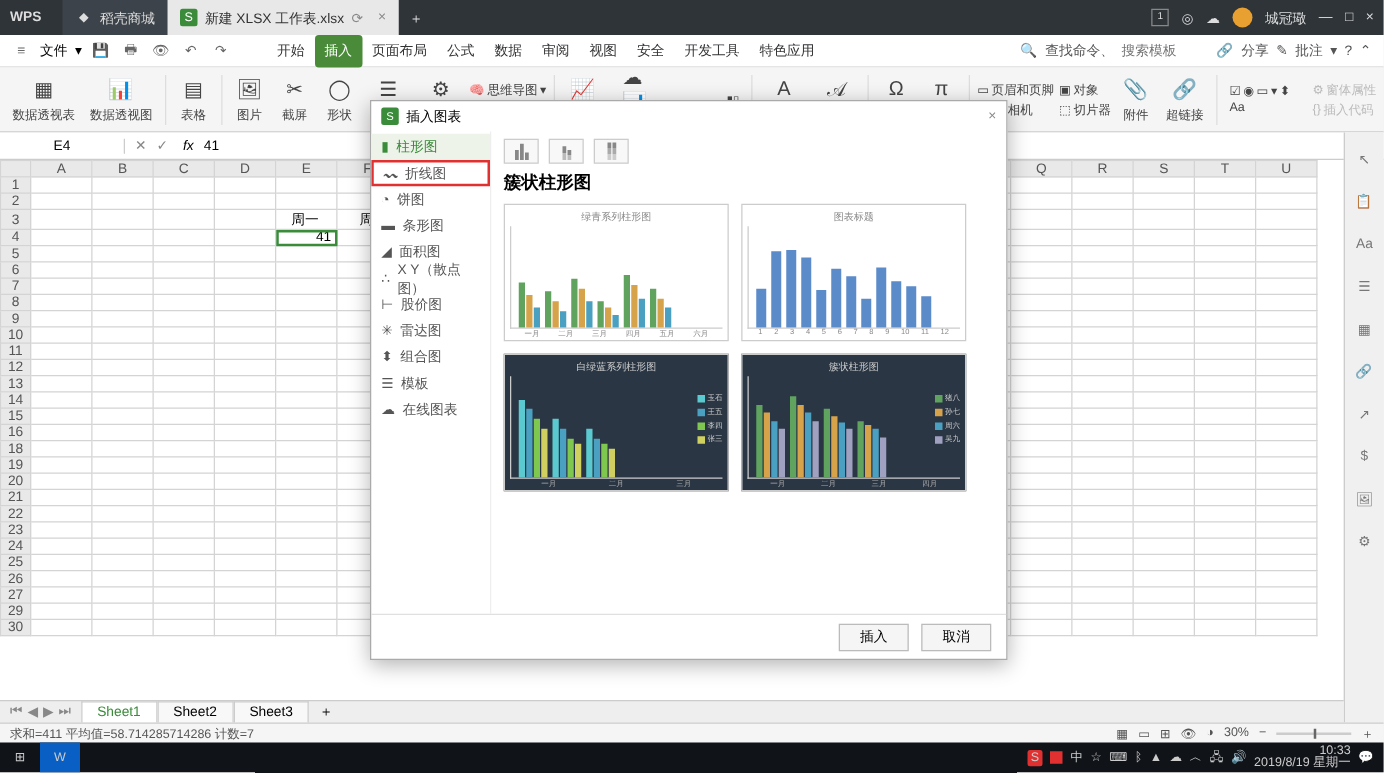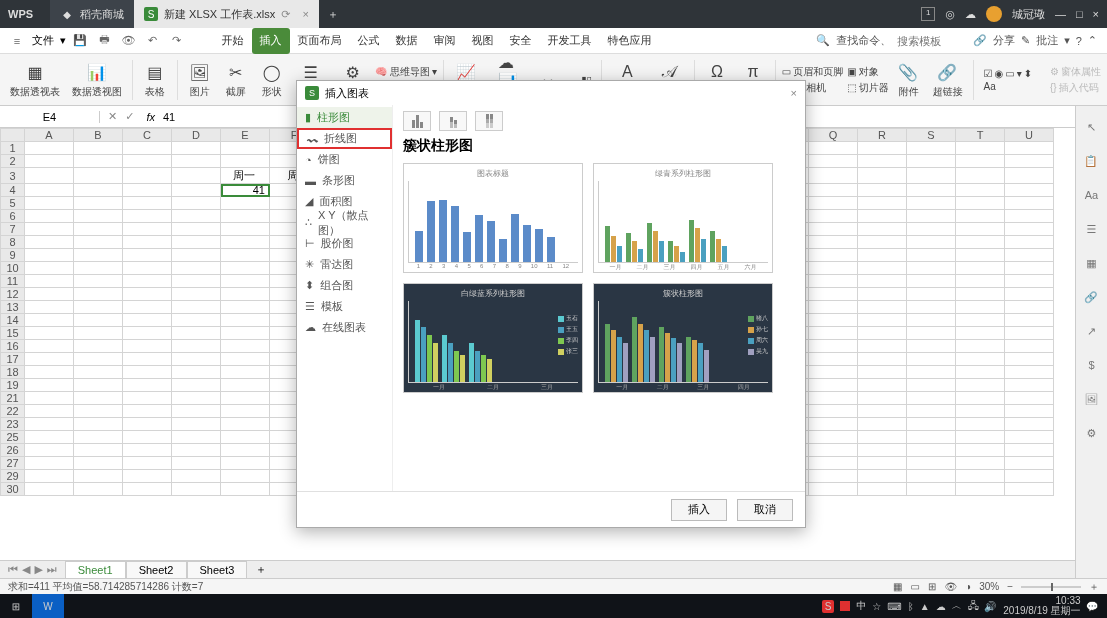--- a/index.html
+++ b/index.html
@@ -732,44 +732,20 @@
           <td class="cell" style=""></td>
           <td class="cell" style=""></td>
           <td class="cell" style=""></td>
           <td class="cell" style=""></td>
           <td class="cell" style=""></td>
           <td class="cell" style=""></td>
           <td class="cell" style=""></td>
           <td class="cell" style=""></td>
         </tr>
         <tr>
-          <th class="rowh">17</th>
-          <td class="cell" style=""></td>
-          <td class="cell" style=""></td>
-          <td class="cell" style=""></td>
-          <td class="cell" style=""></td>
-          <td class="cell" style=""></td>
-          <td class="cell" style=""></td>
-          <td class="cell" style=""></td>
-          <td class="cell" style=""></td>
-          <td class="cell" style=""></td>
-          <td class="cell" style=""></td>
-          <td class="cell" style=""></td>
-          <td class="cell" style=""></td>
-          <td class="cell" style=""></td>
-          <td class="cell" style=""></td>
-          <td class="cell" style=""></td>
-          <td class="cell" style=""></td>
-          <td class="cell" style=""></td>
-          <td class="cell" style=""></td>
-          <td class="cell" style=""></td>
-          <td class="cell" style=""></td>
-          <td class="cell" style=""></td>
-        </tr>
-        <tr>
           <th class="rowh">18</th>
           <td class="cell" style=""></td>
           <td class="cell" style=""></td>
           <td class="cell" style=""></td>
           <td class="cell" style=""></td>
           <td class="cell" style=""></td>
           <td class="cell" style=""></td>
           <td class="cell" style=""></td>
           <td class="cell" style=""></td>
           <td class="cell" style=""></td>
@@ -804,20 +780,44 @@
           <td class="cell" style=""></td>
           <td class="cell" style=""></td>
           <td class="cell" style=""></td>
           <td class="cell" style=""></td>
           <td class="cell" style=""></td>
           <td class="cell" style=""></td>
           <td class="cell" style=""></td>
           <td class="cell" style=""></td>
         </tr>
         <tr>
+          <th class="rowh">20</th>
+          <td class="cell" style=""></td>
+          <td class="cell" style=""></td>
+          <td class="cell" style=""></td>
+          <td class="cell" style=""></td>
+          <td class="cell" style=""></td>
+          <td class="cell" style=""></td>
+          <td class="cell" style=""></td>
+          <td class="cell" style=""></td>
+          <td class="cell" style=""></td>
+          <td class="cell" style=""></td>
+          <td class="cell" style=""></td>
+          <td class="cell" style=""></td>
+          <td class="cell" style=""></td>
+          <td class="cell" style=""></td>
+          <td class="cell" style=""></td>
+          <td class="cell" style=""></td>
+          <td class="cell" style=""></td>
+          <td class="cell" style=""></td>
+          <td class="cell" style=""></td>
+          <td class="cell" style=""></td>
+          <td class="cell" style=""></td>
+        </tr>
+        <tr>
           <th class="rowh">21</th>
           <td class="cell" style=""></td>
           <td class="cell" style=""></td>
           <td class="cell" style=""></td>
           <td class="cell" style=""></td>
           <td class="cell" style=""></td>
           <td class="cell" style=""></td>
           <td class="cell" style=""></td>
           <td class="cell" style=""></td>
           <td class="cell" style=""></td>
@@ -853,20 +853,44 @@
           <td class="cell" style=""></td>
           <td class="cell" style=""></td>
           <td class="cell" style=""></td>
           <td class="cell" style=""></td>
           <td class="cell" style=""></td>
           <td class="cell" style=""></td>
           <td class="cell" style=""></td>
         </tr>
         <tr>
           <th class="rowh">23</th>
+          <td class="cell" style=""></td>
+          <td class="cell" style=""></td>
+          <td class="cell" style=""></td>
+          <td class="cell" style=""></td>
+          <td class="cell" style=""></td>
+          <td class="cell" style=""></td>
+          <td class="cell" style=""></td>
+          <td class="cell" style=""></td>
+          <td class="cell" style=""></td>
+          <td class="cell" style=""></td>
+          <td class="cell" style=""></td>
+          <td class="cell" style=""></td>
+          <td class="cell" style=""></td>
+          <td class="cell" style=""></td>
+          <td class="cell" style=""></td>
+          <td class="cell" style=""></td>
+          <td class="cell" style=""></td>
+          <td class="cell" style=""></td>
+          <td class="cell" style=""></td>
+          <td class="cell" style=""></td>
+          <td class="cell" style=""></td>
+        </tr>
+        <tr>
+          <th class="rowh">24</th>
           <td class="cell" style=""></td>
           <td class="cell" style=""></td>
           <td class="cell" style=""></td>
           <td class="cell" style=""></td>
           <td class="cell" style=""></td>
           <td class="cell" style=""></td>
           <td class="cell" style=""></td>
           <td class="cell" style=""></td>
           <td class="cell" style=""></td>
           <td class="cell" style=""></td>
@@ -1144,20 +1168,63 @@
             <span style="height:60%;background:linear-gradient(#888 50%,#bbb 50%)"></span>
           </div>
         <div class="st">
             <span style="height:100%;background:linear-gradient(#888 33%,#aaa 33% 66%,#ccc 66%)"></span>
             <span style="height:100%;background:linear-gradient(#888 33%,#aaa 33% 66%,#ccc 66%)"></span>
           </div>
       </div>
       <h3>簇状柱形图</h3>
       <div class="previews" id="previews">
           <div class="preview">
+            <div class="ptitle">绿青系列柱形图</div>
+            <div class="chart">
+              <div class="cluster">
+                <div class="bar" style="height:36.4px;background:#5fa35f;width:5px;"></div>
+                <div class="bar" style="height:26px;background:#d6a24a;width:5px;"></div>
+                <div class="bar" style="height:15.600000000000001px;background:#4aa0c0;width:5px;"></div>
+              </div>
+              <div class="cluster">
+                <div class="bar" style="height:28.599999999999998px;background:#5fa35f;width:5px;"></div>
+                <div class="bar" style="height:20.8px;background:#d6a24a;width:5px;"></div>
+                <div class="bar" style="height:13px;background:#4aa0c0;width:5px;"></div>
+              </div>
+              <div class="cluster">
+                <div class="bar" style="height:39px;background:#5fa35f;width:5px;"></div>
+                <div class="bar" style="height:31.200000000000003px;background:#d6a24a;width:5px;"></div>
+                <div class="bar" style="height:20.8px;background:#4aa0c0;width:5px;"></div>
+              </div>
+              <div class="cluster">
+                <div class="bar" style="height:20.8px;background:#5fa35f;width:5px;"></div>
+                <div class="bar" style="height:15.600000000000001px;background:#d6a24a;width:5px;"></div>
+                <div class="bar" style="height:10.4px;background:#4aa0c0;width:5px;"></div>
+              </div>
+              <div class="cluster">
+                <div class="bar" style="height:41.6px;background:#5fa35f;width:5px;"></div>
+                <div class="bar" style="height:33.800000000000004px;background:#d6a24a;width:5px;"></div>
+                <div class="bar" style="height:23.4px;background:#4aa0c0;width:5px;"></div>
+              </div>
+              <div class="cluster">
+                <div class="bar" style="height:31.200000000000003px;background:#5fa35f;width:5px;"></div>
+                <div class="bar" style="height:23.4px;background:#d6a24a;width:5px;"></div>
+                <div class="bar" style="height:15.600000000000001px;background:#4aa0c0;width:5px;"></div>
+              </div>
+            </div>
+            <div class="xlabels">
+              <span>一月</span>
+              <span>二月</span>
+              <span>三月</span>
+              <span>四月</span>
+              <span>五月</span>
+              <span>六月</span>
+            </div>
+          </div>
+          <div class="preview">
             <div class="ptitle">图表标题</div>
             <div class="chart">
               <div class="bar" style="height:31.200000000000003px;background:#5b8bc9;"></div>
               <div class="bar" style="height:60.84px;background:#5b8bc9;"></div>
               <div class="bar" style="height:62.400000000000006px;background:#5b8bc9;"></div>
               <div class="bar" style="height:56.16px;background:#5b8bc9;"></div>
               <div class="bar" style="height:29.64px;background:#5b8bc9;"></div>
               <div class="bar" style="height:46.8px;background:#5b8bc9;"></div>
               <div class="bar" style="height:40.56px;background:#5b8bc9;"></div>
               <div class="bar" style="height:23.4px;background:#5b8bc9;"></div>
@@ -1174,63 +1241,20 @@
               <span>5</span>
               <span>6</span>
               <span>7</span>
               <span>8</span>
               <span>9</span>
               <span>10</span>
               <span>11</span>
               <span>12</span>
             </div>
           </div>
-          <div class="preview">
-            <div class="ptitle">绿青系列柱形图</div>
-            <div class="chart">
-              <div class="cluster">
-                <div class="bar" style="height:36.4px;background:#5fa35f;width:5px;"></div>
-                <div class="bar" style="height:26px;background:#d6a24a;width:5px;"></div>
-                <div class="bar" style="height:15.600000000000001px;background:#4aa0c0;width:5px;"></div>
-              </div>
-              <div class="cluster">
-                <div class="bar" style="height:28.599999999999998px;background:#5fa35f;width:5px;"></div>
-                <div class="bar" style="height:20.8px;background:#d6a24a;width:5px;"></div>
-                <div class="bar" style="height:13px;background:#4aa0c0;width:5px;"></div>
-              </div>
-              <div class="cluster">
-                <div class="bar" style="height:39px;background:#5fa35f;width:5px;"></div>
-                <div class="bar" style="height:31.200000000000003px;background:#d6a24a;width:5px;"></div>
-                <div class="bar" style="height:20.8px;background:#4aa0c0;width:5px;"></div>
-              </div>
-              <div class="cluster">
-                <div class="bar" style="height:20.8px;background:#5fa35f;width:5px;"></div>
-                <div class="bar" style="height:15.600000000000001px;background:#d6a24a;width:5px;"></div>
-                <div class="bar" style="height:10.4px;background:#4aa0c0;width:5px;"></div>
-              </div>
-              <div class="cluster">
-                <div class="bar" style="height:41.6px;background:#5fa35f;width:5px;"></div>
-                <div class="bar" style="height:33.800000000000004px;background:#d6a24a;width:5px;"></div>
-                <div class="bar" style="height:23.4px;background:#4aa0c0;width:5px;"></div>
-              </div>
-              <div class="cluster">
-                <div class="bar" style="height:31.200000000000003px;background:#5fa35f;width:5px;"></div>
-                <div class="bar" style="height:23.4px;background:#d6a24a;width:5px;"></div>
-                <div class="bar" style="height:15.600000000000001px;background:#4aa0c0;width:5px;"></div>
-              </div>
-            </div>
-            <div class="xlabels">
-              <span>一月</span>
-              <span>二月</span>
-              <span>三月</span>
-              <span>四月</span>
-              <span>五月</span>
-              <span>六月</span>
-            </div>
-          </div>
           <div class="preview dark">
             <div class="ptitle">白绿蓝系列柱形图</div>
             <div class="chart">
               <div class="cluster">
                 <div class="bar" style="height:62.400000000000006px;background:#5bcad0;width:5px;"></div>
                 <div class="bar" style="height:54.599999999999994px;background:#4aa0c0;width:5px;"></div>
                 <div class="bar" style="height:46.8px;background:#7ec850;width:5px;"></div>
                 <div class="bar" style="height:39px;background:#d0d060;width:5px;"></div>
               </div>
               <div class="cluster">

